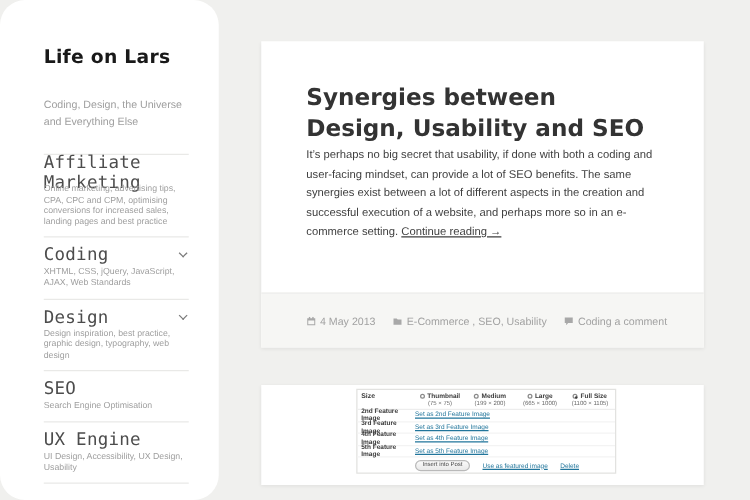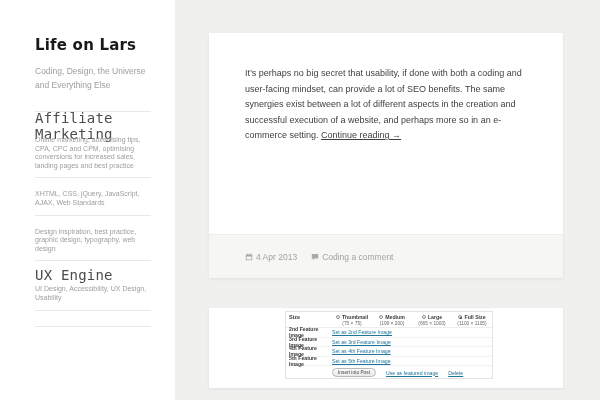--- a/index.html
+++ b/index.html
@@ -7,28 +7,28 @@
   body {
     position:relative; overflow:hidden;
     background:#f0f0ee;
     font-family:"Liberation Sans", sans-serif;
     -webkit-font-smoothing:antialiased;
   }
 
   
   .sidebar {
     position:absolute; left:0; top:0; width:175px; height:400px;
-    background:#ffffff; padding:36px 24px 0 35px;
+    background:#ffffff; padding:36px 24px 0 35px;border-radius:20px;
   }
   .site-title {
     font-family:"DejaVu Sans", sans-serif;
     font-size:15px; font-weight:bold; color:#191919; letter-spacing:.2px;
   }
   .tagline {
-    margin-top:11px; width:116px;
+    margin-top:23px; width:116px;
     font-size:8.5px; line-height:13.5px; color:#9e9e9e;
   }
   .nav { margin-top:19px; width:116px; }
   .nav-item { border-top:1px solid #e9e9e7; padding:8px 0 7px; }
   .nav-item:last-child { border-bottom:1px solid #e9e9e7; }
   .nav-head { display:flex; align-items:center; justify-content:space-between; height:12px; }
   .nav-label {
     font-family:"DejaVu Sans Mono", monospace;
     font-size:14px; color:#4c4c4c; letter-spacing:.2px; cursor:pointer;
   }
@@ -103,58 +103,79 @@
 
   <nav class="nav">
     <div class="nav-item">
       <div class="nav-head">
         <span class="nav-label">Affiliate Marketing</span>
       </div>
       <p class="nav-desc">Online marketing, advertising tips, CPA, CPC and CPM, optimising conversions for increased sales, landing pages and best practice</p>
     </div>
 
     <div class="nav-item">
+      <div class="nav-head">
+        <span class="nav-label">Coding</span>
+        <span class="chevron"></span>
+      </div>
       <p class="nav-desc">XHTML, CSS, jQuery, JavaScript, AJAX, Web Standards</p>
     </div>
 
     <div class="nav-item">
+      <div class="nav-head">
+        <span class="nav-label">Design</span>
+        <span class="chevron"></span>
+      </div>
       <p class="nav-desc">Design inspiration, best practice, graphic design, typography, web design</p>
     </div>
 
 
+    <div class="nav-item">
+      <div class="nav-head">
+        <span class="nav-label">SEO</span>
+      </div>
+      <p class="nav-desc">Search Engine Optimisation</p>
+    </div>
 
     <div class="nav-item">
       <div class="nav-head">
         <span class="nav-label">UX Engine</span>
       </div>
       <p class="nav-desc">UI Design, Accessibility, UX Design, Usability</p>
     </div>
 
     <div class="nav-item">
       
       
     </div>
   </nav>
 </aside>
 
 <main class="main">
 
   <article class="card post-card">
+    <h2 class="post-title">Synergies between Design, Usability and SEO</h2>
     <p class="post-excerpt"><span>It’s perhaps no big secret that usability, if done with both a coding and user-facing mindset, can provide a lot of SEO benefits. The same synergies exist between a lot of different aspects in the creation and successful execution of a website, and perhaps more so in an e-commerce setting.</span>
       <a class="continue">Continue reading →</a>
     </p>
 
     <footer class="post-footer">
       <span class="meta-group">
         <svg width="8" height="8" viewBox="0 0 10 10">
             <path d="M1 2h8v7H1V2zm1 2.3v3.7h6V4.3H2z" fill="#a8a8a8"></path>
             <rect x="2.6" y="0.7" width="1.4" height="2.2" fill="#a8a8a8"></rect>
             <rect x="6" y="0.7" width="1.4" height="2.2" fill="#a8a8a8"></rect>
           </svg>
-        <span>4 Apr 2013</span>
+        <span>4 May 2013</span>
+      </span>
+      <span class="meta-group">
+        <svg width="8" height="8" viewBox="0 0 10 10">
+            <path d="M1 2.2h3.2l1 1.1H9v5.2H1z" fill="#a8a8a8"></path>
+          </svg>
+        <span>E-Commerce , SEO, Usability</span>
       </span>
       <span class="meta-group">
         <svg width="8" height="8" viewBox="0 0 10 10">
             <path d="M1 1.2h8v5.6H4.4L2.4 9V6.8H1z" fill="#a8a8a8"></path>
           </svg>
         <span>Coding a comment</span>
       </span>
     </footer>
   </article>
 

